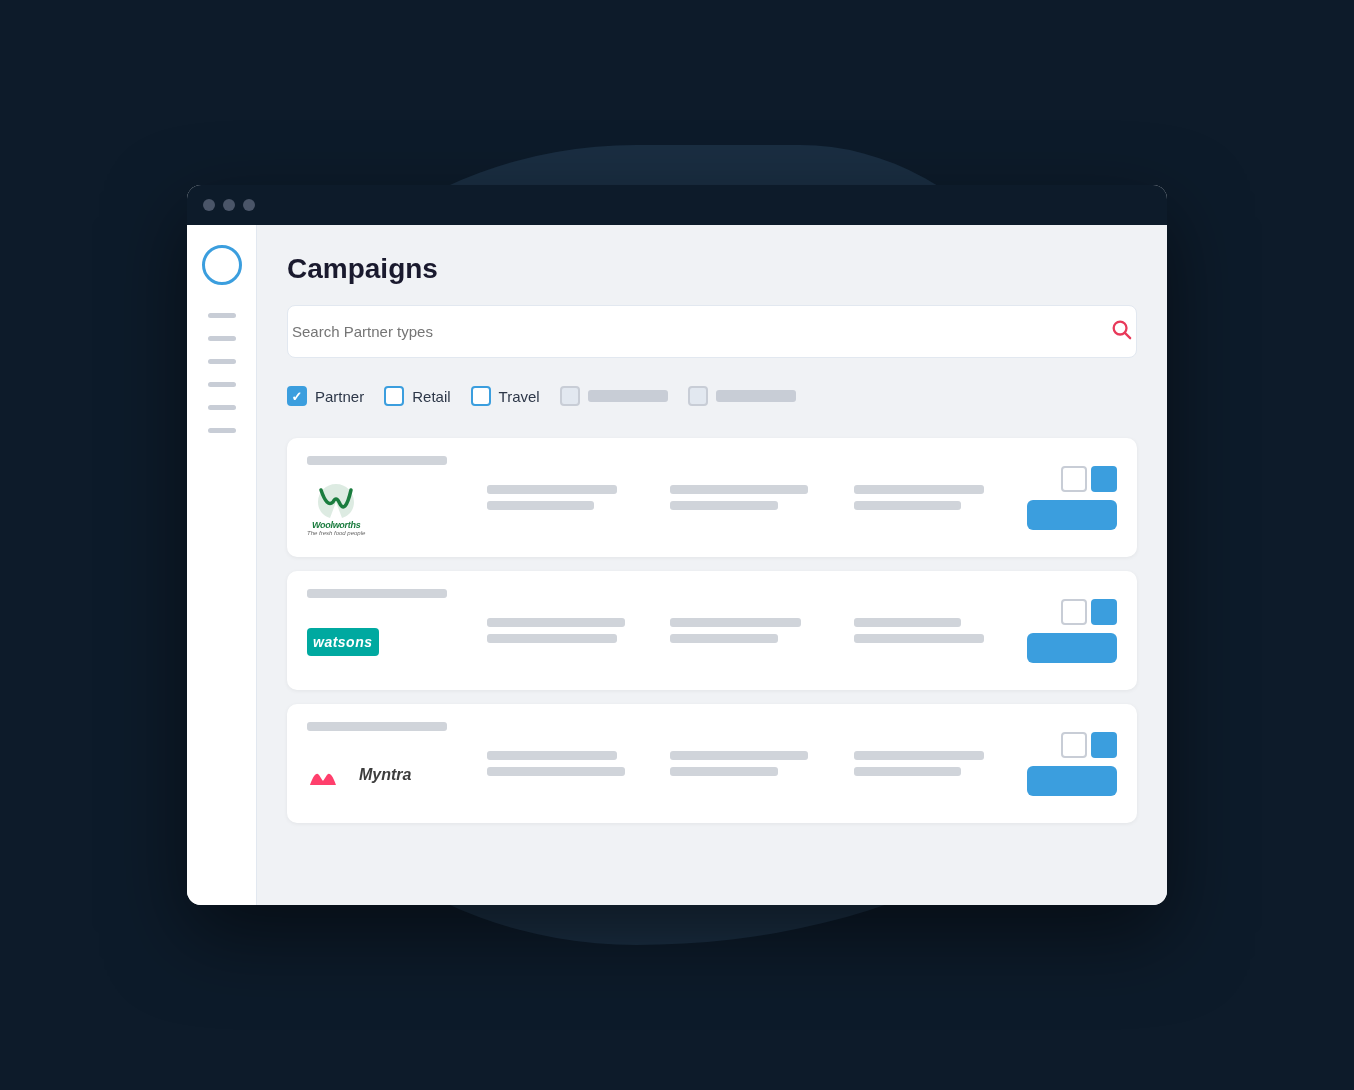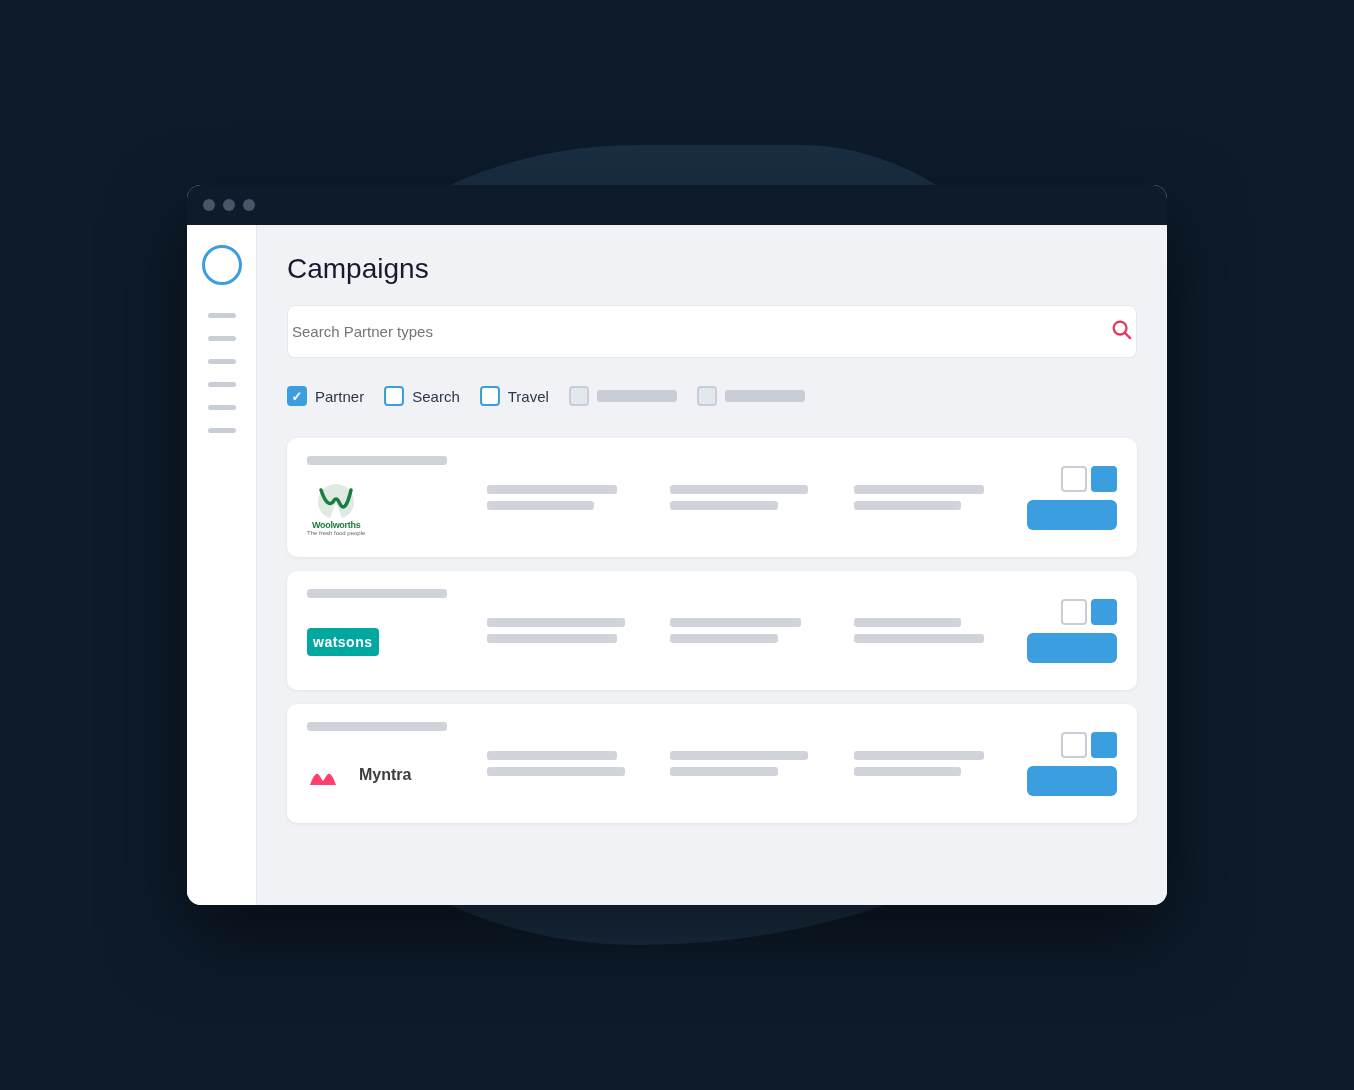--- a/index.html
+++ b/index.html
@@ -91,21 +91,21 @@
     
     .main-content {
       flex: 1;
       background: #f0f2f5;
       padding: 28px 30px;
       overflow-y: auto;
     }
 
     .page-title {
       font-size: 28px;
-      font-weight: 400;
+      font-weight: 700;
       color: #1a1a2e;
       margin-bottom: 20px;
     }
 
     
     .search-bar {
       display: flex;
       align-items: center;
       background: #fff;
       border-radius: 8px;
@@ -194,20 +194,21 @@
     
     .campaign-card {
       background: #fff;
       border-radius: 10px;
       padding: 18px 20px;
       margin-bottom: 14px;
       display: flex;
       align-items: center;
       gap: 20px;
       box-shadow: 0 1px 4px rgba(0,0,0,0.06);
+      font-style: italic;
     }
 
     .card-left {
       display: flex;
       flex-direction: column;
       gap: 6px;
       position: relative;
       width: 160px;
       flex-shrink: 0;
     }
@@ -378,21 +379,21 @@
 
         <div class="filter-item">
           <div class="checkbox">
             <span class="checkmark">✓</span>
           </div>
           <span class="filter-label">Partner</span>
         </div>
 
         <div class="filter-item">
           <div class="checkbox-empty"></div>
-          <span class="filter-label">Search</span>
+          <span class="filter-label">Retail</span>
         </div>
 
         <div class="filter-item">
           <div class="checkbox-empty"></div>
           <span class="filter-label">Travel</span>
         </div>
 
         <div class="filter-item">
           <div class="checkbox-placeholder"></div>
           <div class="filter-placeholder-text"></div>

